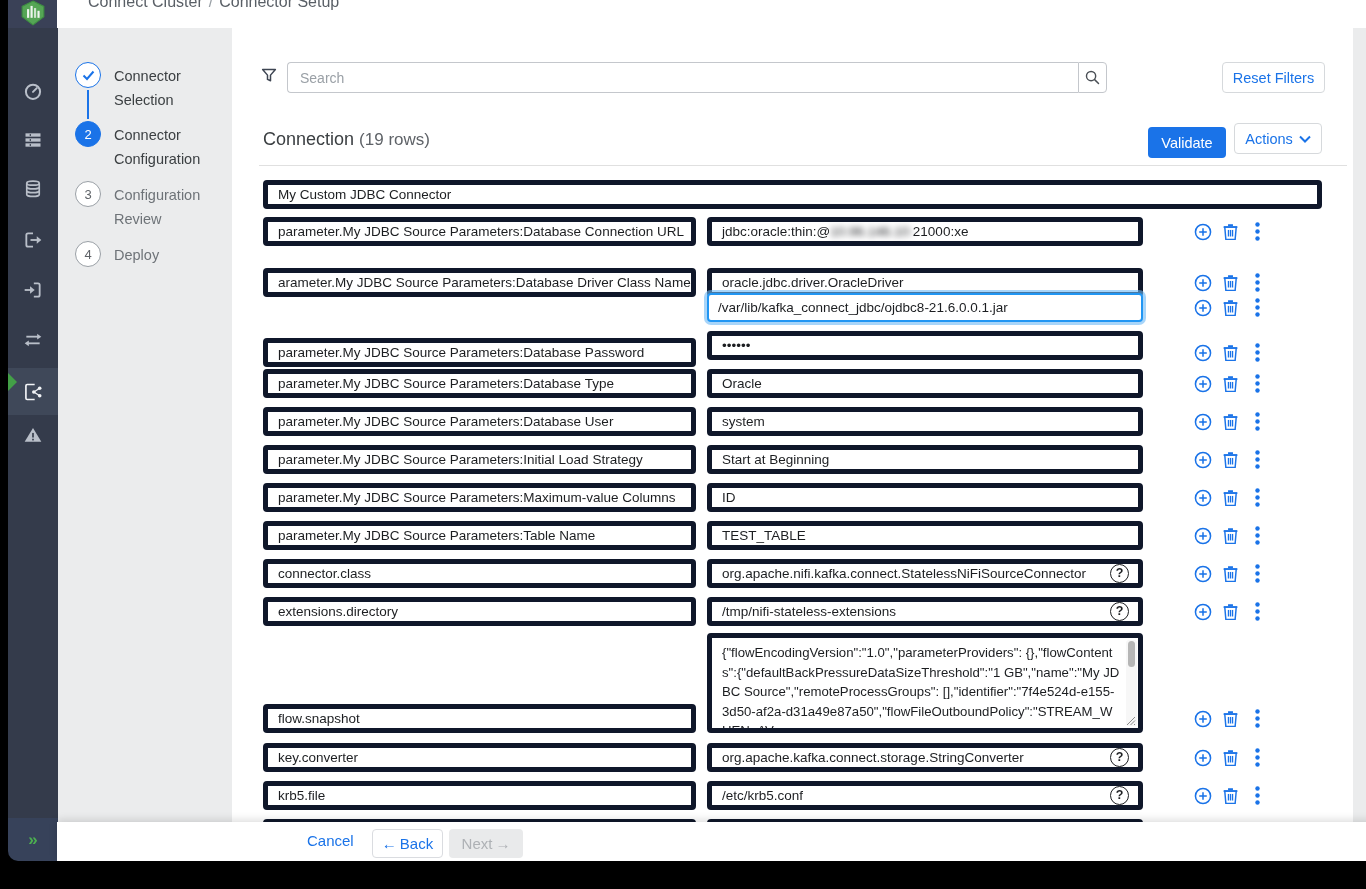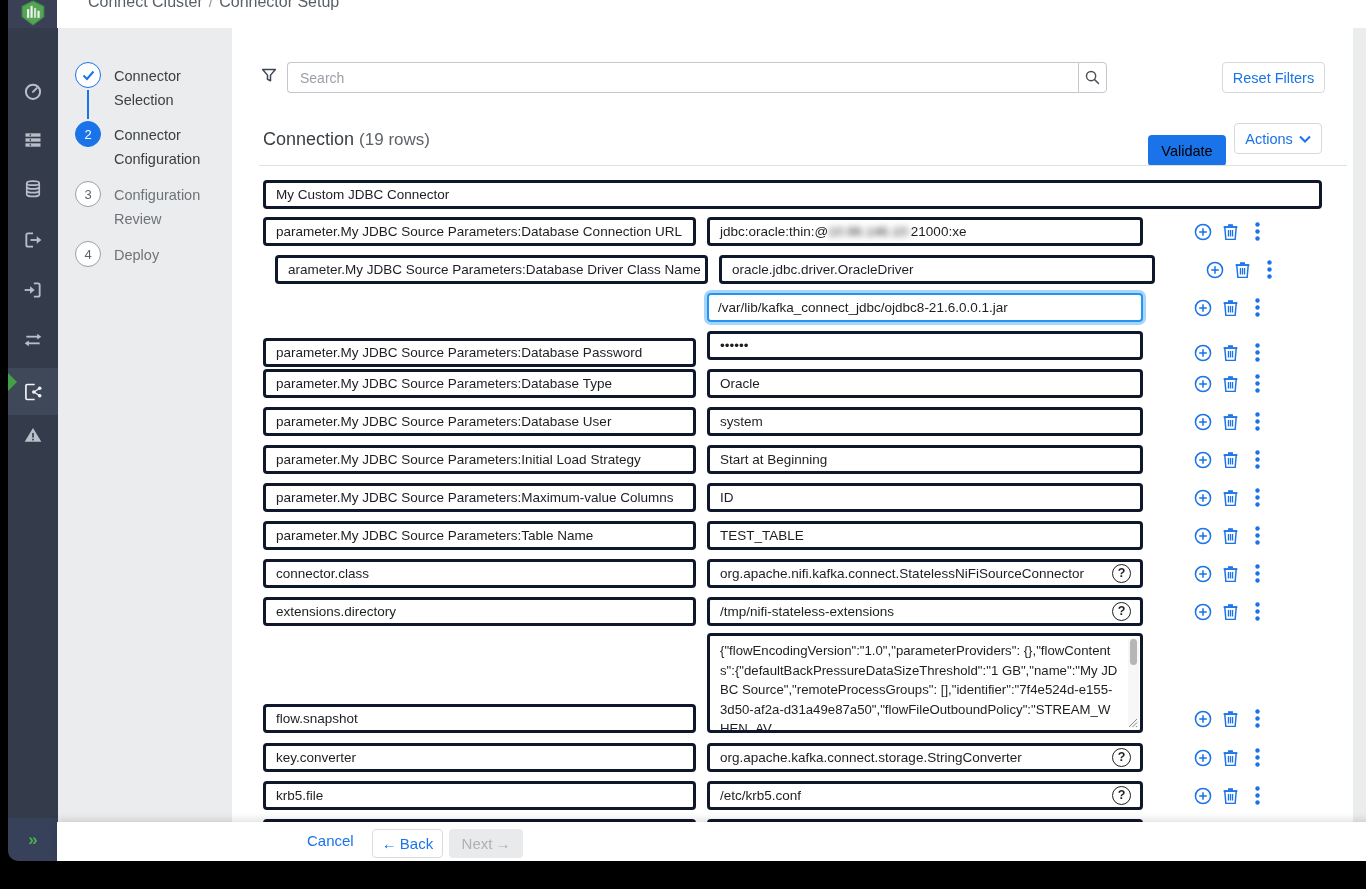--- a/index.html
+++ b/index.html
@@ -45,28 +45,28 @@
      border-radius:4px 0 0 4px; background:#fff; display:flex; align-items:center; padding:0 12px;
      font-size:14px; color:#9aa0a6; }
   #search-btn { left:846px; top:34px; width:29px; height:31px; border:1px solid #c4c7cc; border-radius:0 4px 4px 0;
      background:#fff; display:flex; align-items:center; justify-content:center; }
   #reset-filters { left:990px; top:34px; width:103px; height:31px; background:#fff; border:1px solid #d6d9dc;
      border-radius:4px; color:#1a73e8; font-size:14.5px; display:flex; align-items:center; justify-content:center; cursor:pointer; }
 
   
   #props-title { left:31px; top:101px; font-size:18px; color:#3c4043; }
   #props-count { font-size:17px; color:#5f6368; }
-  #validate-btn { left:916px; top:107px; width:78px; height:31px; background:#1a73e8; border:none; border-radius:4px;
-     color:#000000; font-size:14.5px; display:flex; align-items:center; justify-content:center; cursor:pointer; }
+  #validate-btn { left:916px; top:99px; width:78px; height:31px; background:#1a73e8; border:none; border-radius:4px;
+     color:#ffffff; font-size:14.5px; display:flex; align-items:center; justify-content:center; cursor:pointer; }
   #actions-btn { left:1002px; top:95px; width:88px; height:31px; background:#fff; border:1px solid #d6d9dc; border-radius:4px;
      color:#1a73e8; font-size:14.5px; display:flex; align-items:center; justify-content:center; gap:6px; cursor:pointer; }
   #props-divider { left:27px; top:137px; width:1088px; height:1px; background:#e0e0e0; }
 
   
-  .ibox { border:3px solid #0f172a; border-radius:4px; background:#fff; font-size:13.5px; color:#1c1e21;
+  .ibox { border:5px solid #0f172a; border-radius:4px; background:#fff; font-size:13.5px; color:#1c1e21;
      padding:0 10px; display:flex; align-items:center; height:29px; white-space:nowrap; overflow:hidden; }
   #name-input { left:31px; top:152px; width:1059px; }
   .prow { position:absolute; left:0; width:1121px; }
   .prow .key { position:absolute; left:31px; bottom:0; width:433px; }
   .prow .val { position:absolute; left:475px; top:0; width:436px; }
   .val.focused { border:2px solid #2196f3; box-shadow:0 0 0 3px rgba(110,185,245,.6); padding:0 9px; }
   .val.tabox { height:100px; align-items:flex-start; white-space:normal; word-break:break-all;
      padding:5px 16px 5px 10px; font-size:13.2px; line-height:19.5px; }
   .blurred { filter:blur(3px); }
   .help { position:absolute; right:9px; top:50%; margin-top:-10px; width:19px; height:19px; border:1.7px solid #1c1e21;
@@ -268,21 +268,21 @@
             </span>
             <span class="icon-btn" style="margin-left: 6px;">
               <svg width="5" height="19" viewBox="0 0 5 19">
                 <circle cx="2.5" cy="2.5" r="2.2" fill="#1a73e8"></circle>
                 <circle cx="2.5" cy="9.5" r="2.2" fill="#1a73e8"></circle>
                 <circle cx="2.5" cy="16.5" r="2.2" fill="#1a73e8"></circle>
               </svg>
             </span>
           </div>
         </div>
-        <div class="prow" style="top: 227px; height: 29px; margin-left: 12px;">
+        <div class="prow" style="top: 240px; height: 29px;">
           <div class="ibox key">arameter.My JDBC Source Parameters:Database Driver Class Name</div>
           <div class="ibox val">oracle.jdbc.driver.OracleDriver</div>
           <div class="row-icons">
             <span class="icon-btn">
               <svg width="18" height="18" viewBox="0 0 20 20">
                 <circle cx="10" cy="10" r="8.4" fill="none" stroke="#1a73e8" stroke-width="1.7"></circle>
                 <line x1="10" y1="5.8" x2="10" y2="14.2" stroke="#1a73e8" stroke-width="1.7"></line>
                 <line x1="5.8" y1="10" x2="14.2" y2="10" stroke="#1a73e8" stroke-width="1.7"></line>
               </svg>
             </span>

